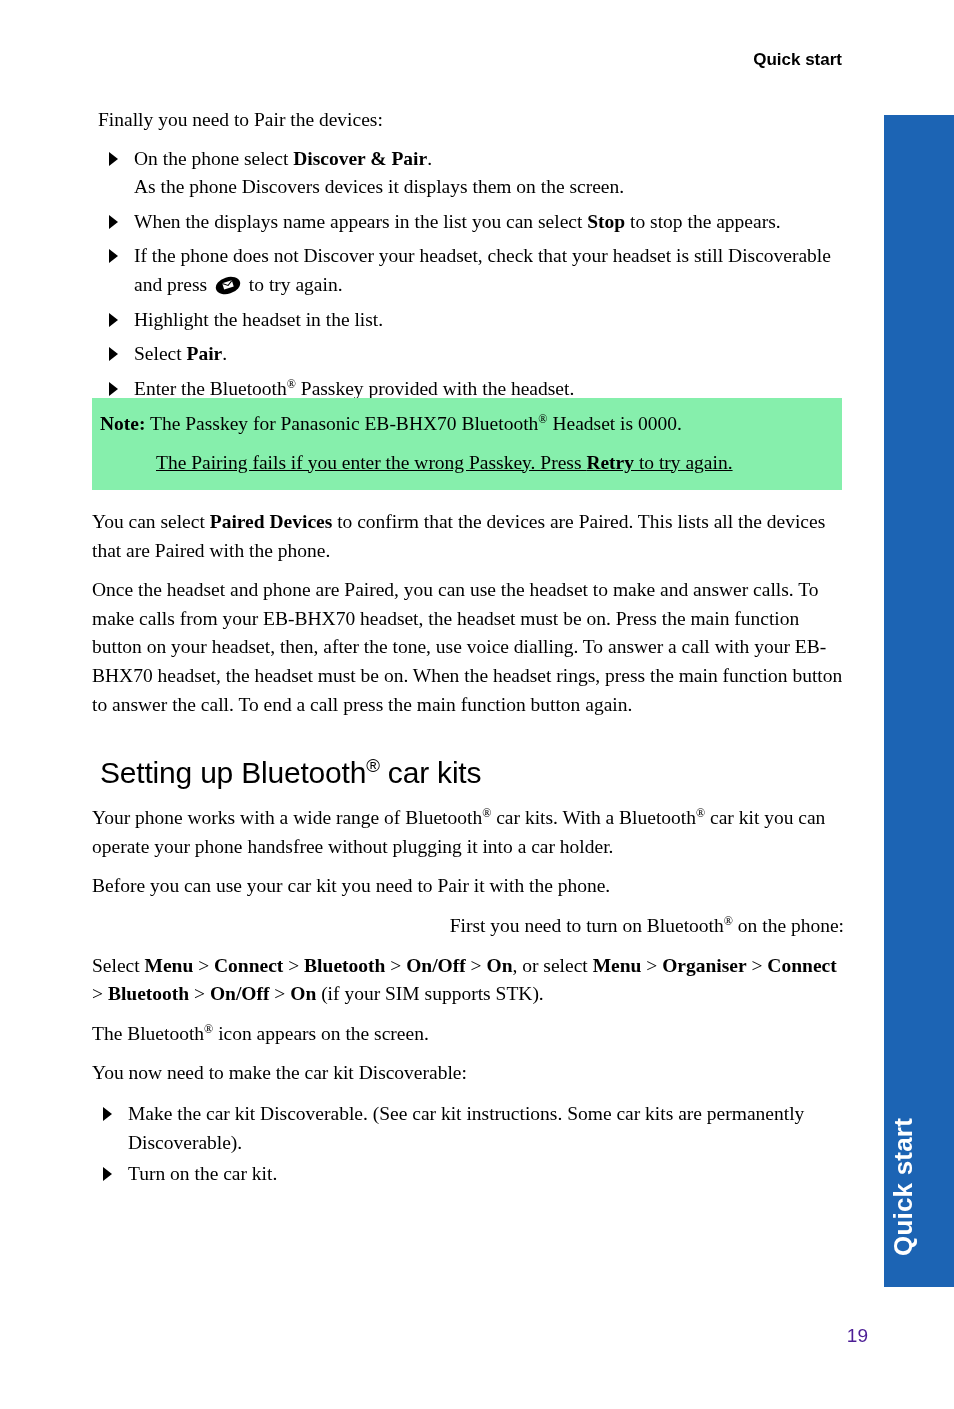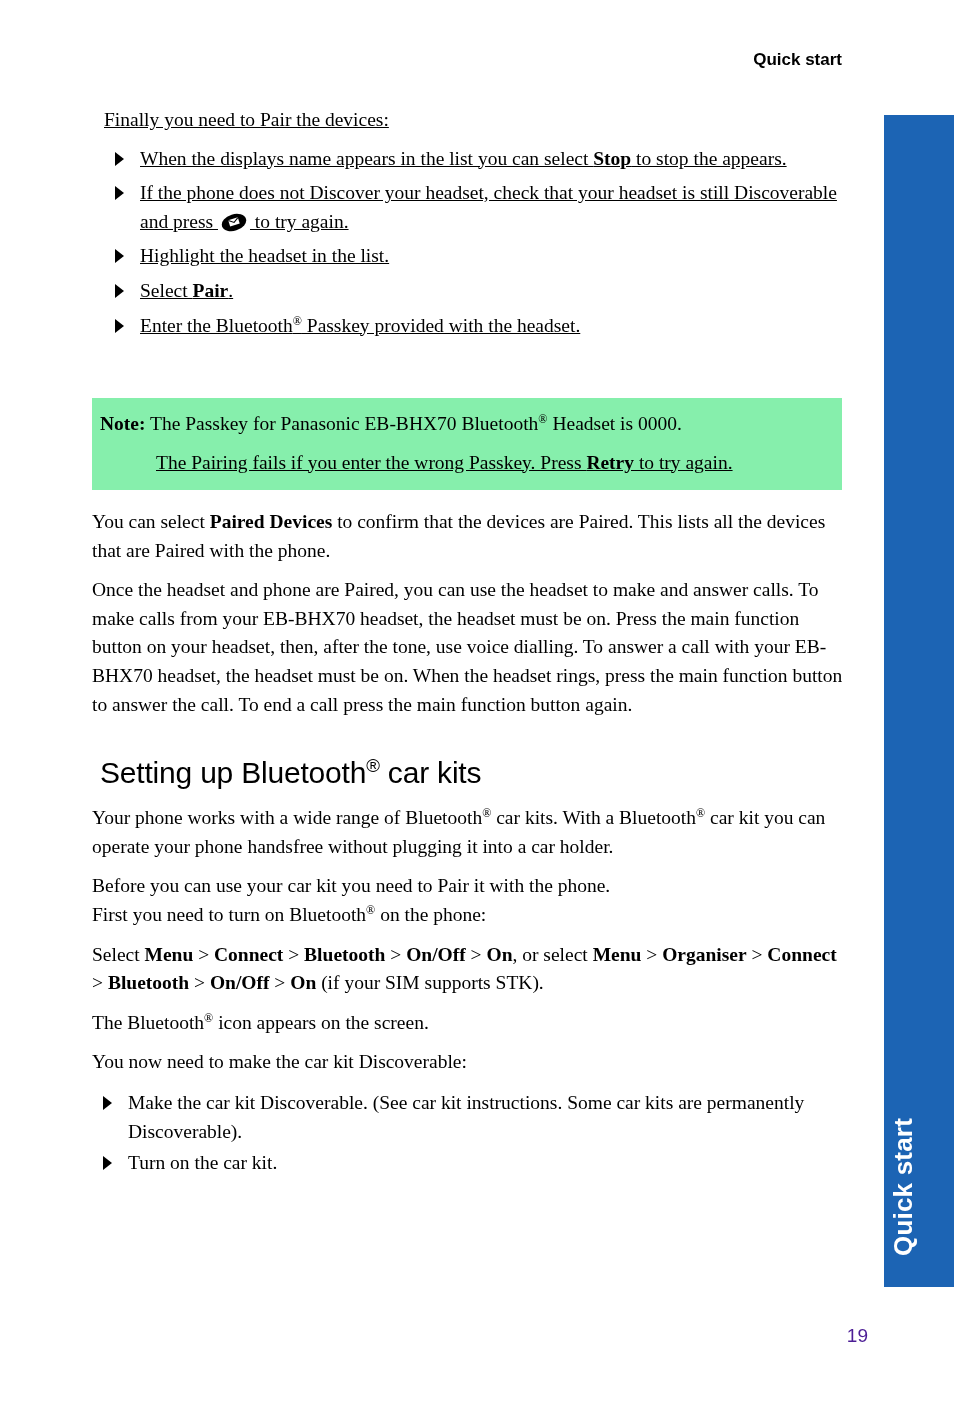--- a/index.html
+++ b/index.html
@@ -56,24 +56,23 @@
     top: 1325px;
     right: 86px;
     font-family: "Liberation Sans", "DejaVu Sans", sans-serif;
     font-size: 19px;
     color: #4c1d95;
   }
 
   
   #content {
     position: absolute;
-    left: 104px;
+    left: 98px;
     top: 106px;
     width: 752px;
-    text-decoration: underline;
   }
 
   p.body {
     margin: 0 0 0 0;
     font-size: 19.5px;
     line-height: 28.6px;
     text-align: left;
   }
   .gap-sm { margin-bottom: 4px; }
 
@@ -157,20 +156,25 @@
 <div id="running-header">Quick start</div>
 
 <div id="page-number">19</div>
 
 <div id="content">
 
   <p class="body gap-sm">Finally you need to Pair the devices:</p>
 
   <ul class="arrow-list" style="margin-top:10px;">
 
+    <li>
+      <span class="tri"></span>
+      <span>On the phone select </span><b>Discover &amp; Pair</b><span>.</span>
+      <span class="subline">As the phone Discovers devices it displays them on the screen.</span>
+    </li>
 
     <li style="margin-top:6px;">
       <span class="tri"></span>
       <span>When the displays name appears in the list you can select </span><b>Stop</b><span> to stop the appears.</span>
     </li>
 
     <li style="margin-top:6px;">
       <span class="tri"></span>
       <span>If the phone does not Discover your headset, check that your headset is still Discoverable and press </span><span class="key-icon"><svg width="26" height="19" viewBox="0 0 26 19">
             <ellipse cx="13" cy="9.5" rx="12.5" ry="8.2" fill="#000000" transform="rotate(-17 13 9.5)"></ellipse>
@@ -207,21 +211,21 @@
   <p class="body"><span>You can select </span><b>Paired Devices</b><span> to confirm that the devices are Paired. This lists all the devices that are Paired with the phone.</span></p>
 
   <p class="body" style="margin-top:11px;">Once the headset and phone are Paired, you can use the headset to make and answer calls. To make calls from your EB-BHX70 headset, the headset must be on. Press the main function button on your headset, then, after the tone, use voice dialling. To answer a call with your EB-BHX70 headset, the headset must be on. When the headset rings, press the main function button to answer the call. To end a call press the main function button again.</p>
 
   <h2 class="section-heading" style="margin-top:36px;"><span>Setting up Bluetooth</span><sup class="reg">®</sup><span> car kits</span></h2>
 
   <p class="body" style="margin-top:13px;"><span>Your phone works with a wide range of Bluetooth</span><sup class="reg">®</sup><span> car kits. With a Bluetooth</span><sup class="reg">®</sup><span> car kit you can operate your phone handsfree without plugging it into a car holder.</span></p>
 
   <p class="body" style="margin-top:11px;">Before you can use your car kit you need to Pair it with the phone.</p>
 
-  <p class="body" style=""><span>First you need to turn on Bluetooth</span><sup class="reg">®</sup><span> on the phone:</span></p>
+  <p class="body" style="margin-top:11px;text-align:right;"><span>First you need to turn on Bluetooth</span><sup class="reg">®</sup><span> on the phone:</span></p>
 
   <p class="body" style="margin-top:11px;"><span>Select </span><b>Menu</b><span class="sep"> &gt; </span><b>Connect</b><span class="sep"> &gt; </span><b>Bluetooth</b><span class="sep"> &gt; </span><b>On/Off</b><span class="sep"> &gt; </span><b>On</b><span>, or select </span><b>Menu</b><span class="sep"> &gt; </span><b>Organiser</b><span class="sep"> &gt; </span><b>Connect</b><span class="sep"> &gt; </span><b>Bluetooth</b><span class="sep"> &gt; </span><b>On/Off</b><span class="sep"> &gt; </span><b>On</b><span> (if your SIM supports STK).</span></p>
 
   <p class="body" style="margin-top:11px;"><span>The Bluetooth</span><sup class="reg">®</sup><span> icon appears on the screen.</span></p>
 
   <p class="body" style="margin-top:11px;">You now need to make the car kit Discoverable:</p>
 
   <ul class="arrow-list" style="margin-top:12px;">
     <li style="margin-top:6px;">
       <span class="tri"></span>

